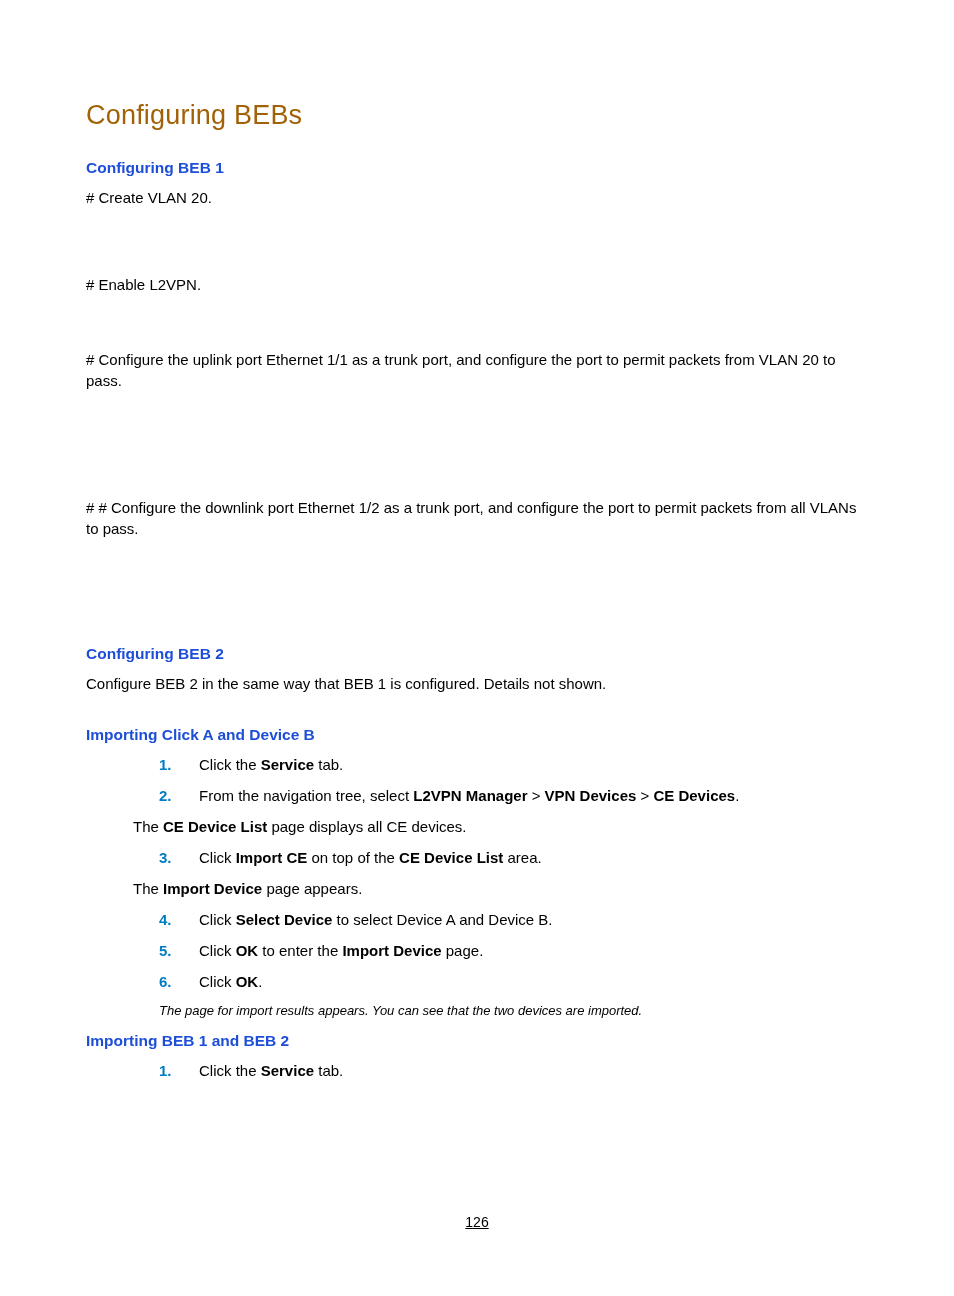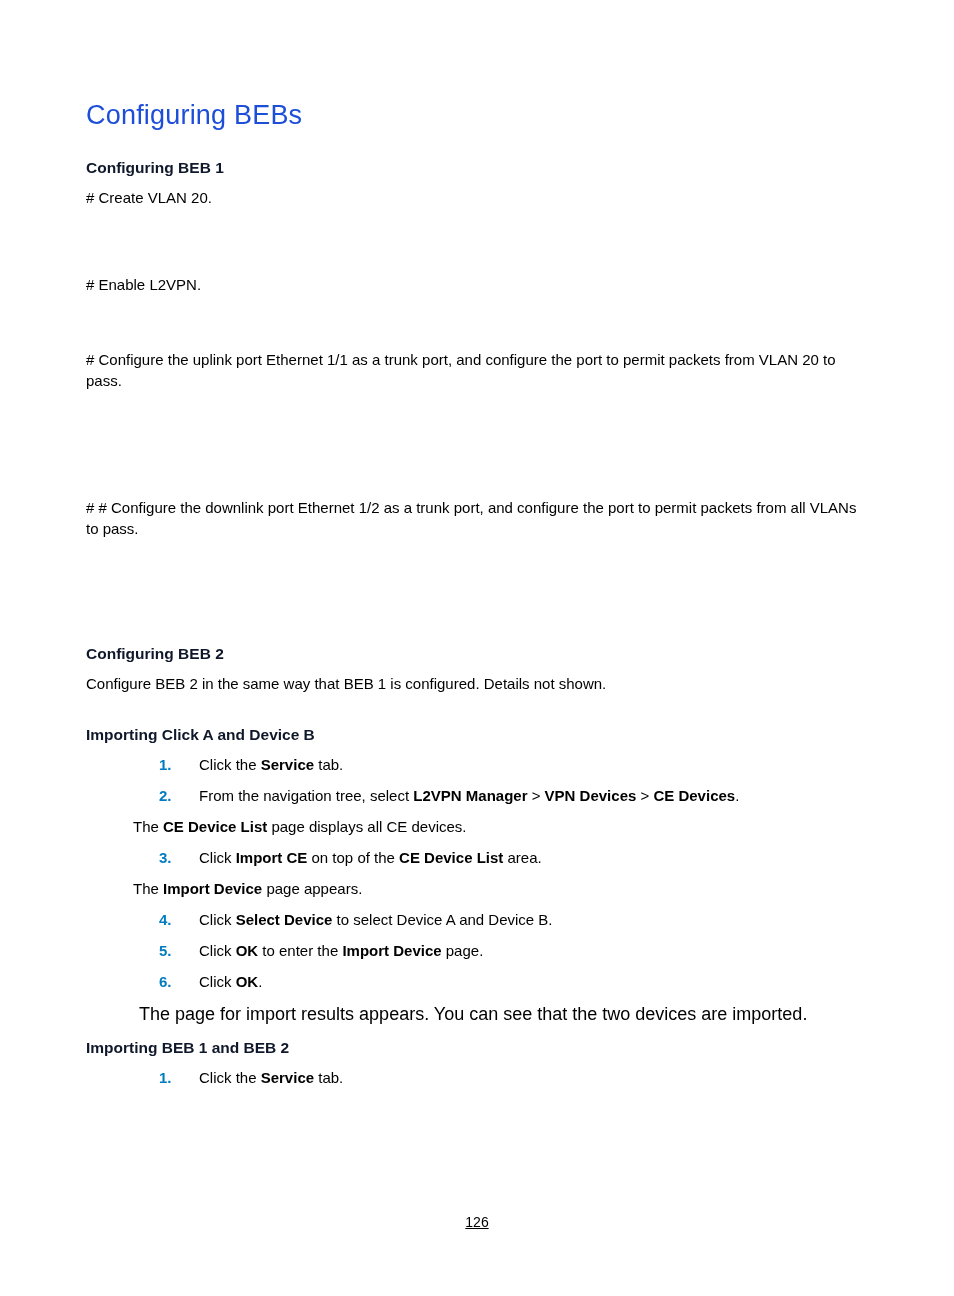--- a/index.html
+++ b/index.html
@@ -11,28 +11,28 @@
     padding: 0;
     box-sizing: border-box;
     color: #000;
     background: #fff;
     position: relative;
   }
   .page {
     padding: 100px 82px 0 86px;
   }
   .h1 {
-    color: #1d4ed8;
+    color: #a16207;
     font-weight: 400;
     font-size: 27px;
     margin: 0 0 28px 0;
     letter-spacing: 0.2px;
   }
   .h2 {
-    color: #0f172a;
+    color: #1d4ed8;
     font-weight: 700;
     font-size: 15.5px;
     margin: 0 0 10px 0;
   }
   .indent {
     margin-left: 73px;
   }
   .para {
     font-size: 15px;
     line-height: 1.4;
@@ -61,23 +61,24 @@
   ol.numbered .txt {
     font-size: 15px;
     line-height: 1.4;
   }
   .sub {
     margin: 8px 0 10px 47px;
     font-size: 15px;
     line-height: 1.4;
   }
   .sub2 {
-    margin: 6px 0 12px 53px;
-    font-size: 18px;
+    margin: 6px 0 12px 73px;
+    font-size: 13px;
     line-height: 1.4;
+    font-style: italic;
   }
   .pagenum {
     position: absolute;
     bottom: 66px;
     width: 954px;
     left: 0;
     text-align: center;
     font-size: 14px;
     text-decoration: underline;
   }

